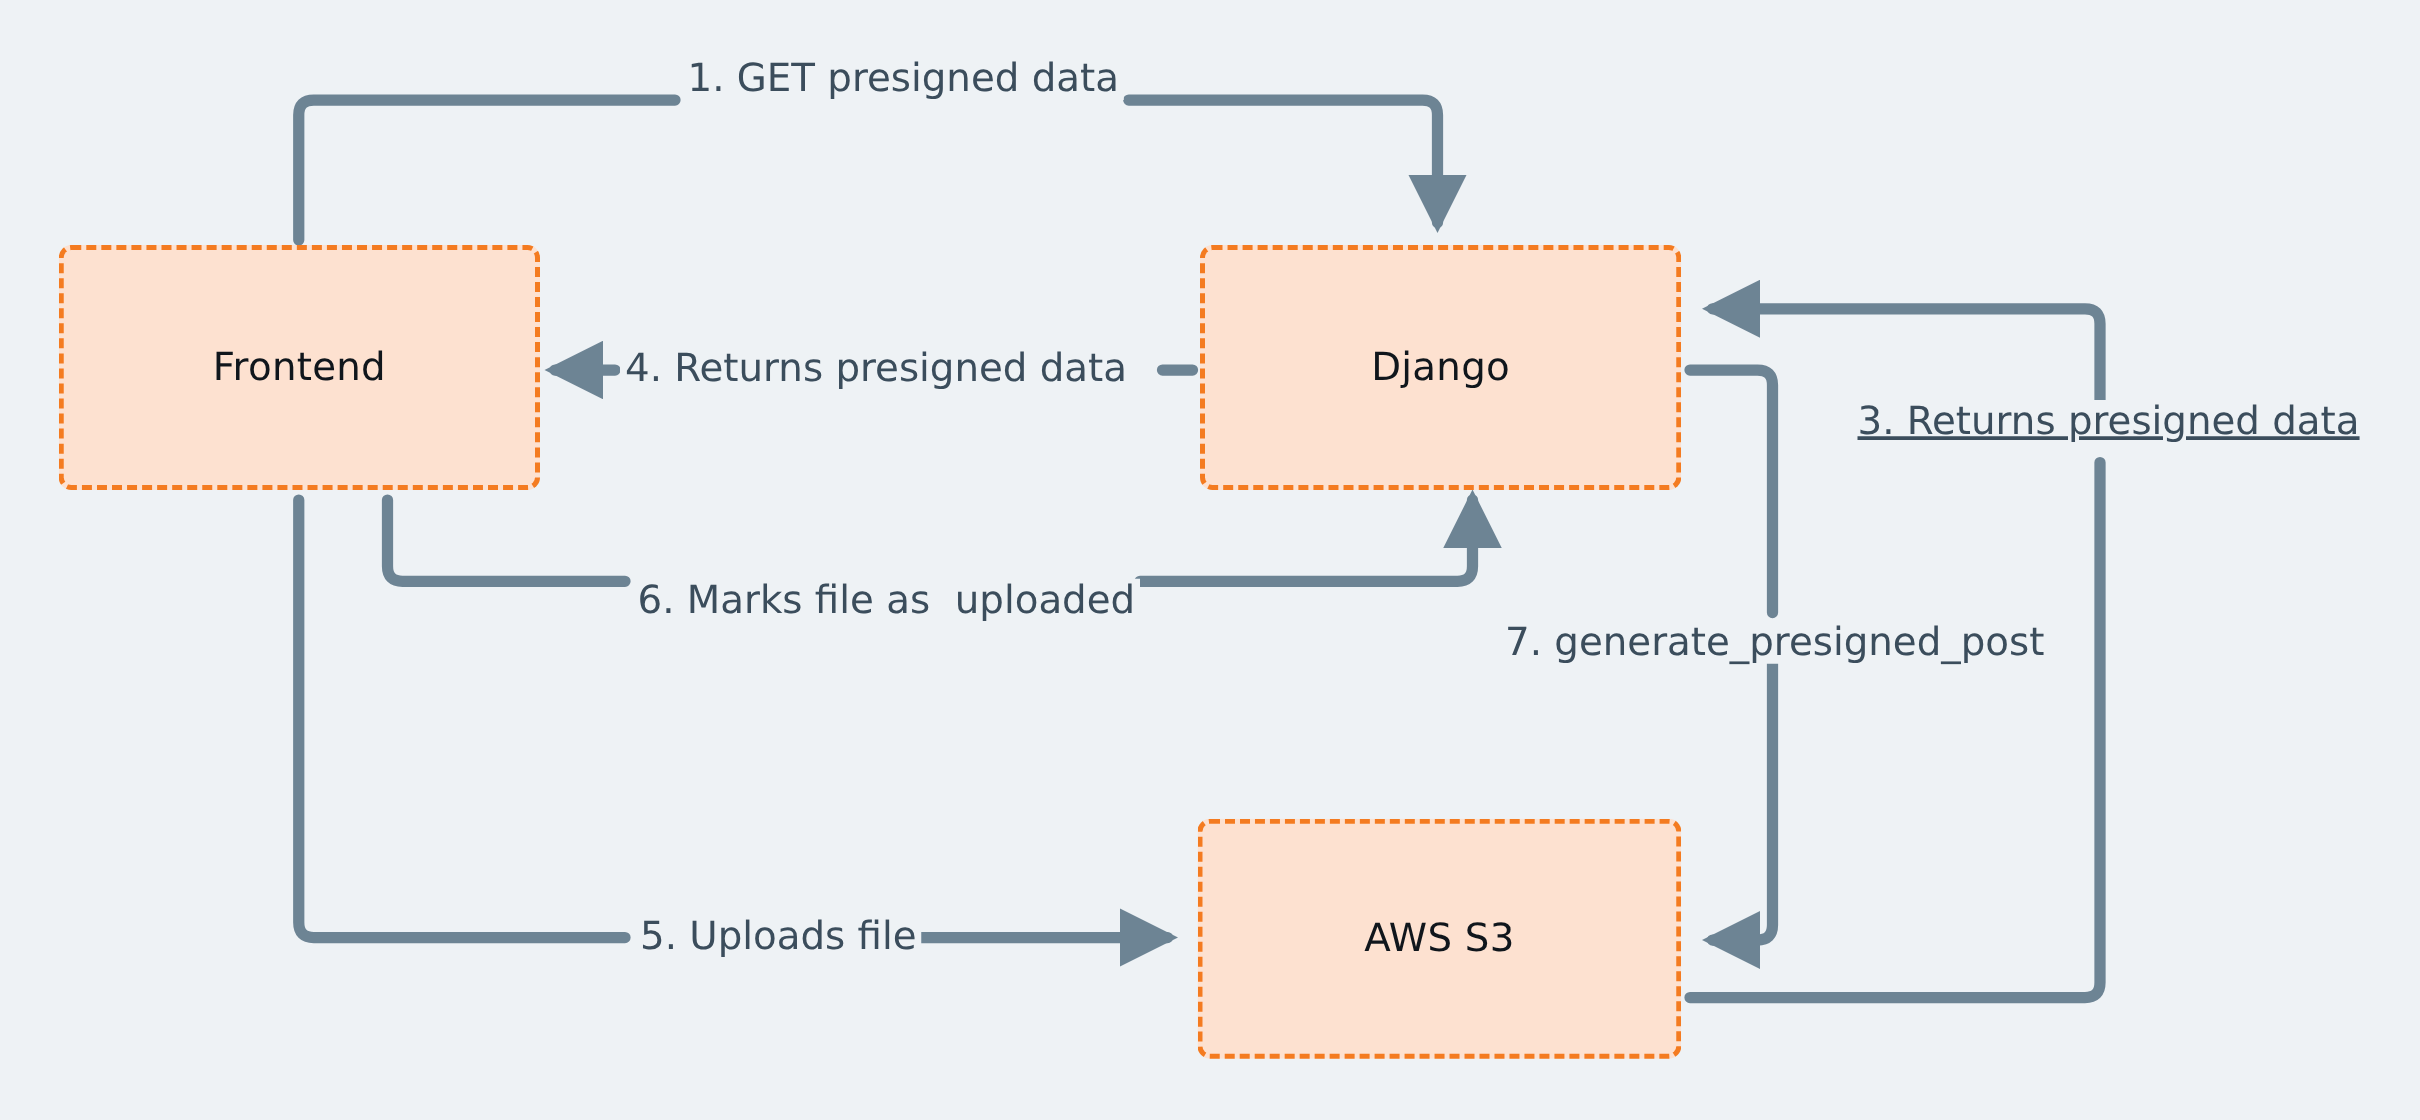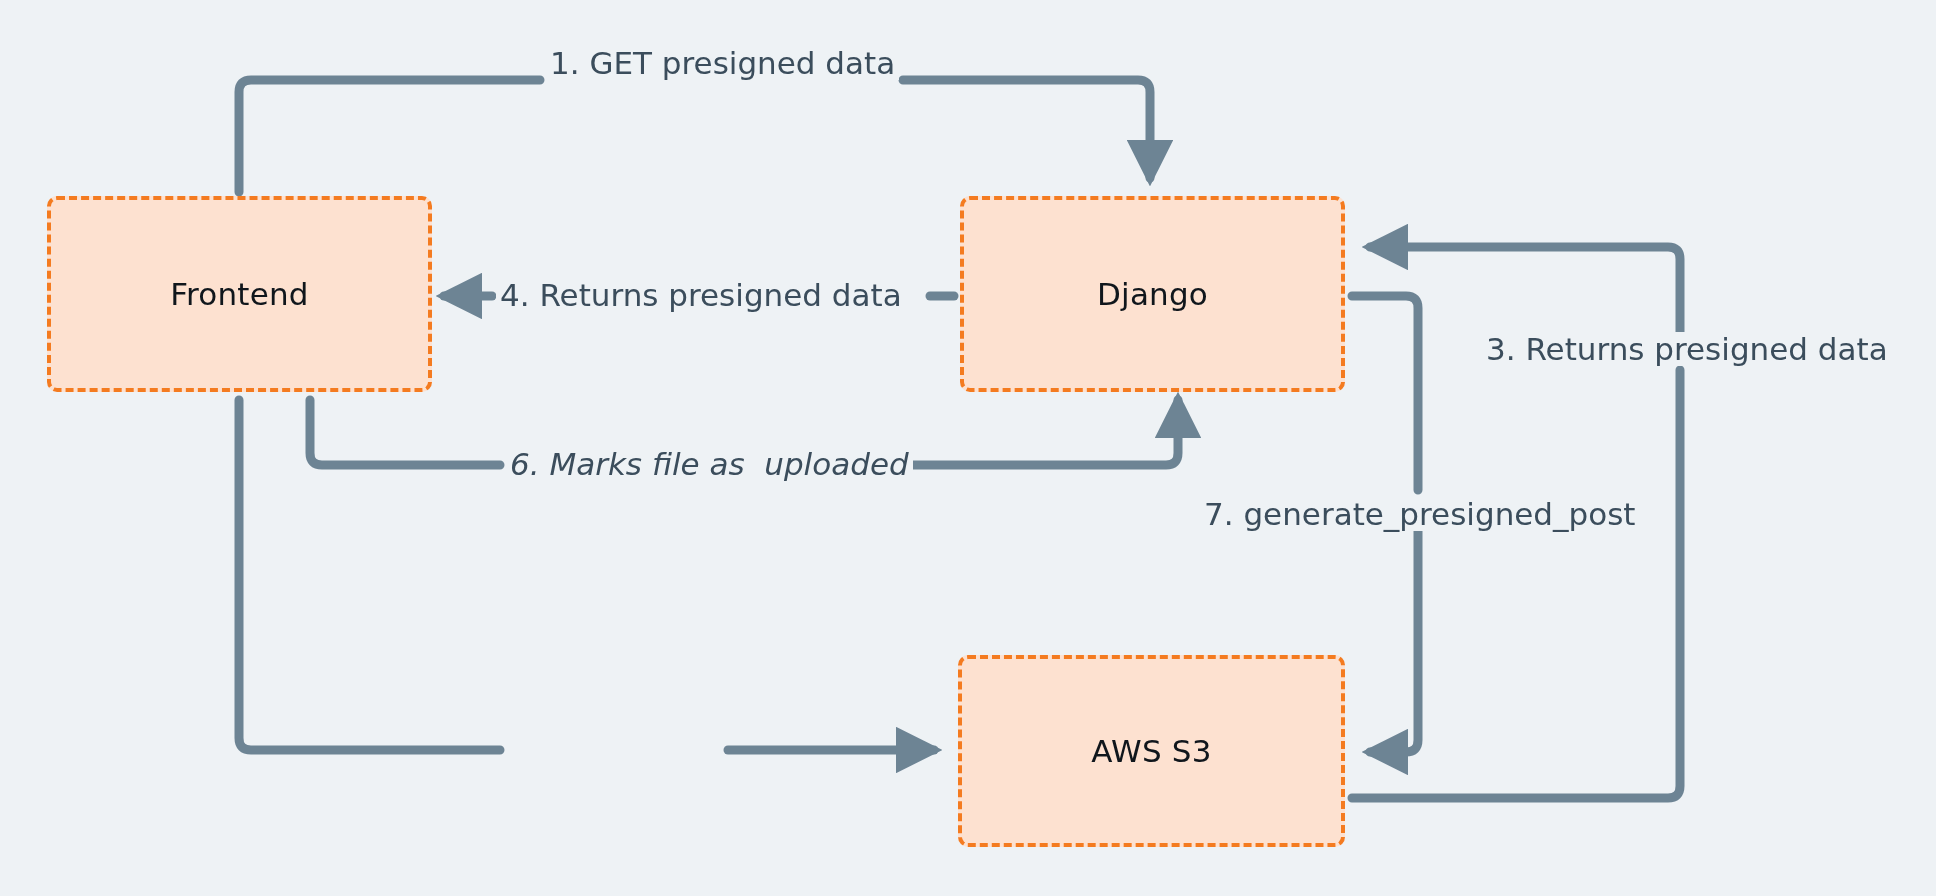--- a/index.html
+++ b/index.html
@@ -91,20 +91,21 @@
   </div>
 
   <div class="node" style="left:958px; top:655px; width:387px; height:192px;text-align:right;">
     <span class="node-label">AWS S3</span>
   </div>
 
   <div class="edge-label" style="left:546px; top:46px;">1. GET presigned data</div>
 
   <div class="edge-label" style="left:1200px; top:497px;">7. generate_presigned_post</div>
 
-  <div class="edge-label" style="left:1482px; top:332px;">3. Returns presigned data</div>
+  <div class="edge-label" style="left:1482px; top:320px;text-decoration:underline;">3. Returns presigned data</div>
 
   <div class="edge-label" style="left:496px; top:278px;">4. Returns presigned data</div>
 
+  <div class="edge-label" style="left:508px; top:732px;">5. Uploads file</div>
 
-  <div class="edge-label" style="left:506px; top:447px;font-style:italic;">6. Marks file as  uploaded</div>
+  <div class="edge-label" style="left:506px; top:463px;">6. Marks file as  uploaded</div>
 
 </div>
 
 </body></html>

